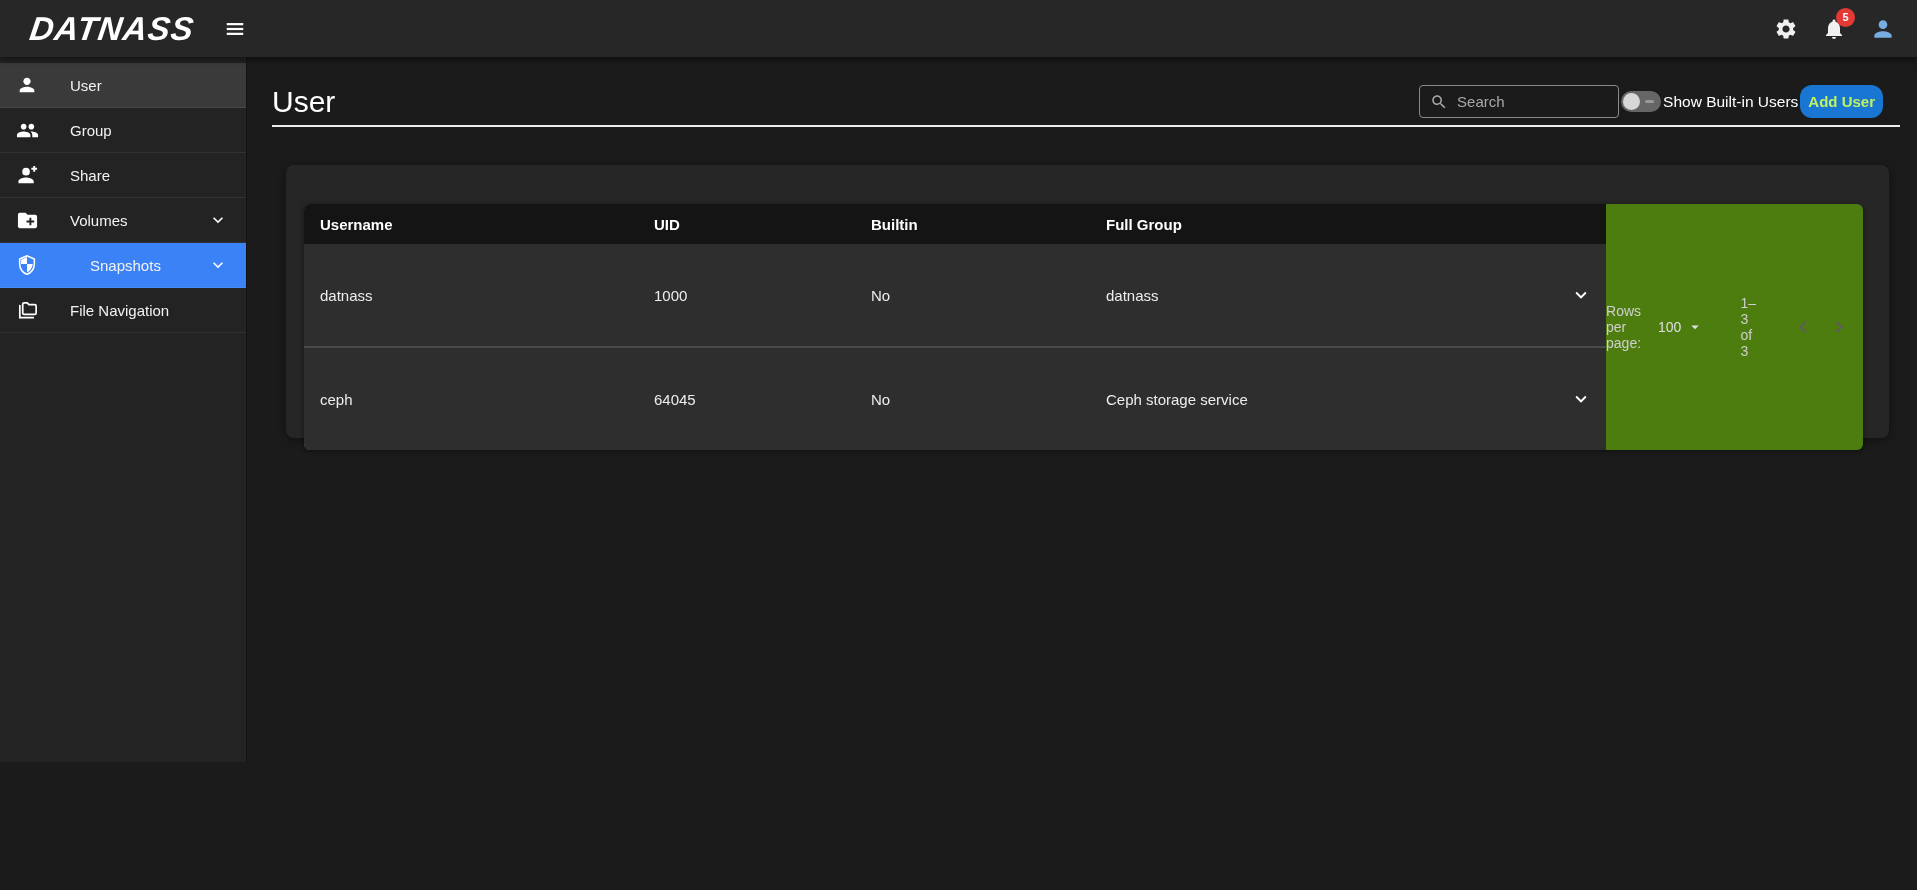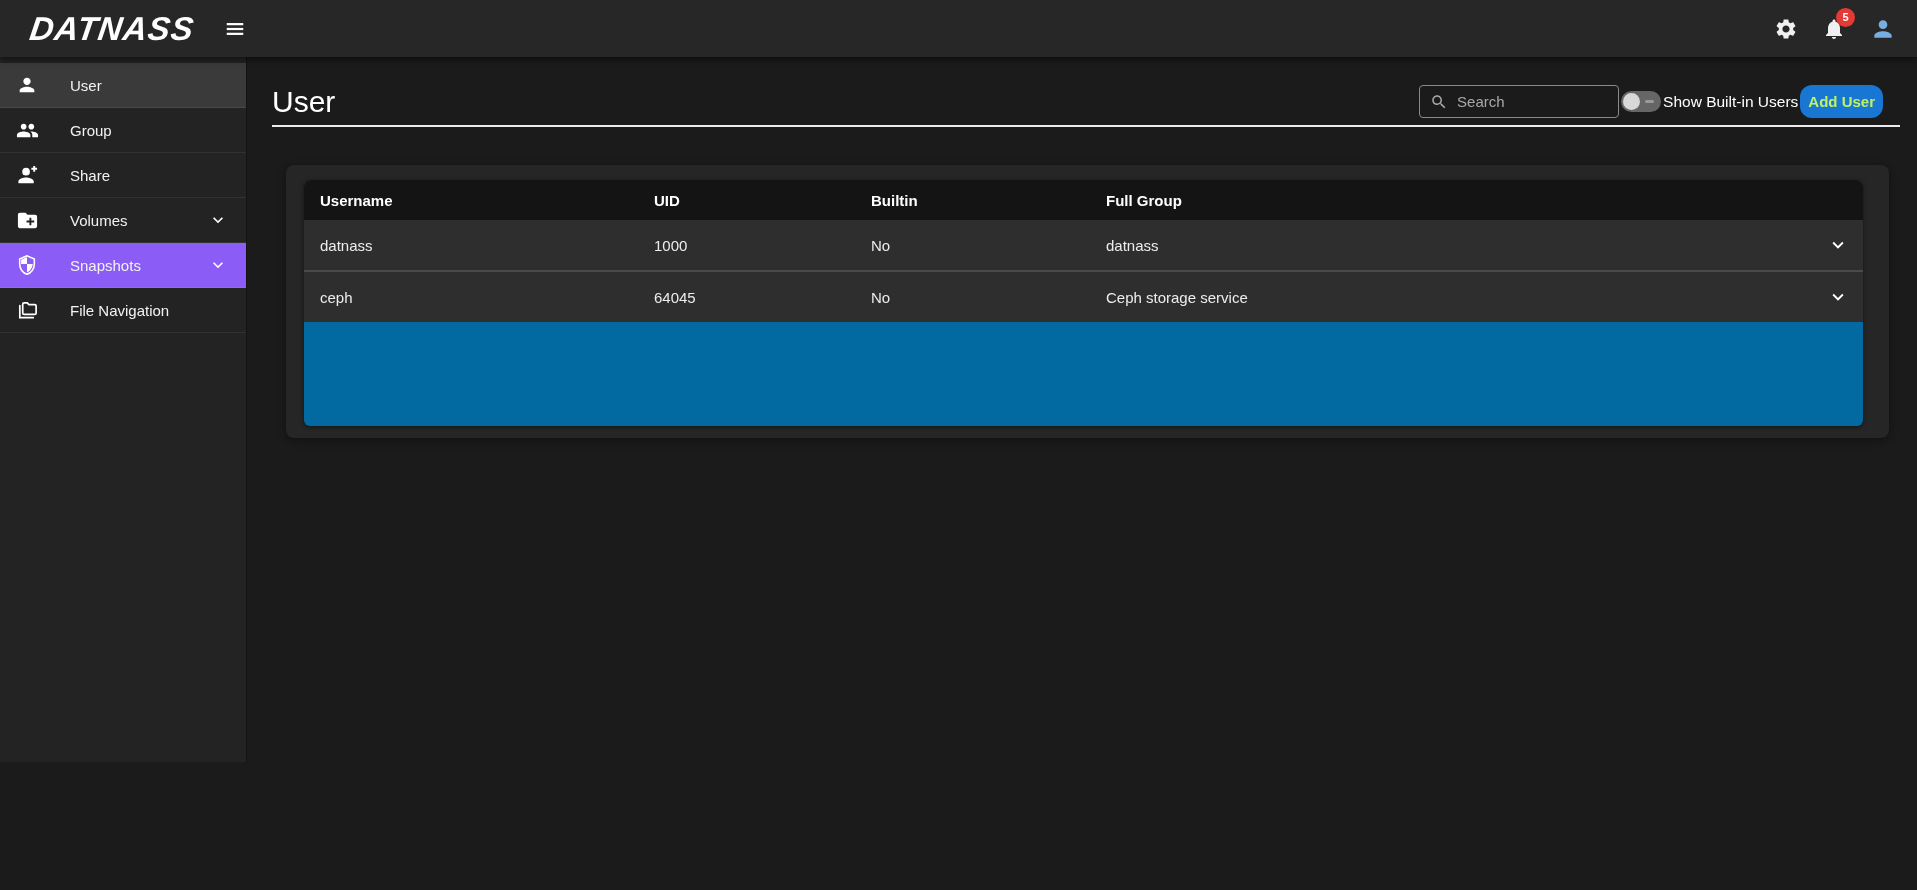--- a/index.html
+++ b/index.html
@@ -52,21 +52,21 @@
     width: 247px; flex: 0 0 247px; background: #232323;
     border-right: 1px solid #131313; padding-top: 6px;
   }
   .side-item {
     height: 45px; display: flex; align-items: center;
     padding: 0 18px 0 16px; cursor: pointer;
     border-bottom: 1px solid rgba(255,255,255,.07);
     font-size: 15px; color: #f2f2f2;
   }
   .side-item.active { background: #3a3a3a; }
-  .side-item.hovered { background: #8b5cf6; }
+  .side-item.hovered { background: #3b82f6; gap: 20px; }
   .side-icon { width: 24px; color: #fff; flex: 0 0 24px; }
   .side-label { margin-left: 30px; }
   .side-chev { margin-left: auto; color: #fff; }
 
   .main { flex: 1; background: #1b1b1b; }
 
   
   .page-header {
     display: flex; align-items: center;
     padding: 25px 34px 0 25px; height: 64px;
@@ -106,23 +106,23 @@
   .title-divider { height: 2px; background: #ececec; margin: 4px 17px 0 25px; }
 
   
   .card {
     margin: 38px 28px 0 39px; height: 273px;
     background: #262626; border-radius: 8px;
     padding: 15px 26px 12px 18px;
     box-shadow: 0 2px 8px rgba(0,0,0,.4);
   }
   .paper {
-    background: #0369a1; border-radius: 6px; height: 100%;
+    background: #4d7c0f; border-radius: 6px; height: 100%;
     box-shadow: 0 1px 4px rgba(0,0,0,.5);
-    display: flex; flex-direction: column; overflow: hidden;
+    display: flex; flex-direction: row; overflow: hidden; margin-top: 24px;
   }
   table { width: 100%; border-collapse: collapse; table-layout: fixed; }
   thead th {
     background: #141414; height: 40px;
     text-align: left; font-size: 15px; font-weight: 700; color: #fff;
     padding: 0 0 0 16px;
   }
   tbody td {
     background: #2e2e2e; height: 51px;
     font-size: 15px; color: #ededed; padding: 0 0 0 16px;
@@ -328,16 +328,36 @@
                 <button class="row-chev">
                   <svg width="22" height="22" viewBox="0 0 24 24" fill="currentColor">
                       <path d="M16.59 8.59 12 13.17 7.41 8.59 6 10l6 6 6-6z"></path>
                     </svg>
                 </button>
               </td>
             </tr>
           </tbody>
         </table>
 
+        <div class="pagination">
+          <span class="rpp-label">Rows per page:</span>
+          <button class="rpp-select">
+            <span>100</span>
+            <svg width="18" height="18" viewBox="0 0 24 24" fill="currentColor">
+                <path d="M7 10l5 5 5-5z"></path>
+              </svg>
+          </button>
+          <span class="range-label">1–3 of 3</span>
+          <button class="page-nav" disabled="">
+            <svg width="24" height="24" viewBox="0 0 24 24" fill="currentColor">
+                <path d="M15.41 7.41 14 6l-6 6 6 6 1.41-1.41L10.83 12z"></path>
+              </svg>
+          </button>
+          <button class="page-nav" disabled="">
+            <svg width="24" height="24" viewBox="0 0 24 24" fill="currentColor">
+                <path d="M8.59 16.59 10 18l6-6-6-6-1.41 1.41L13.17 12z"></path>
+              </svg>
+          </button>
+        </div>
       </div>
     </section>
   </main>
 </div>
 
 </body></html>

